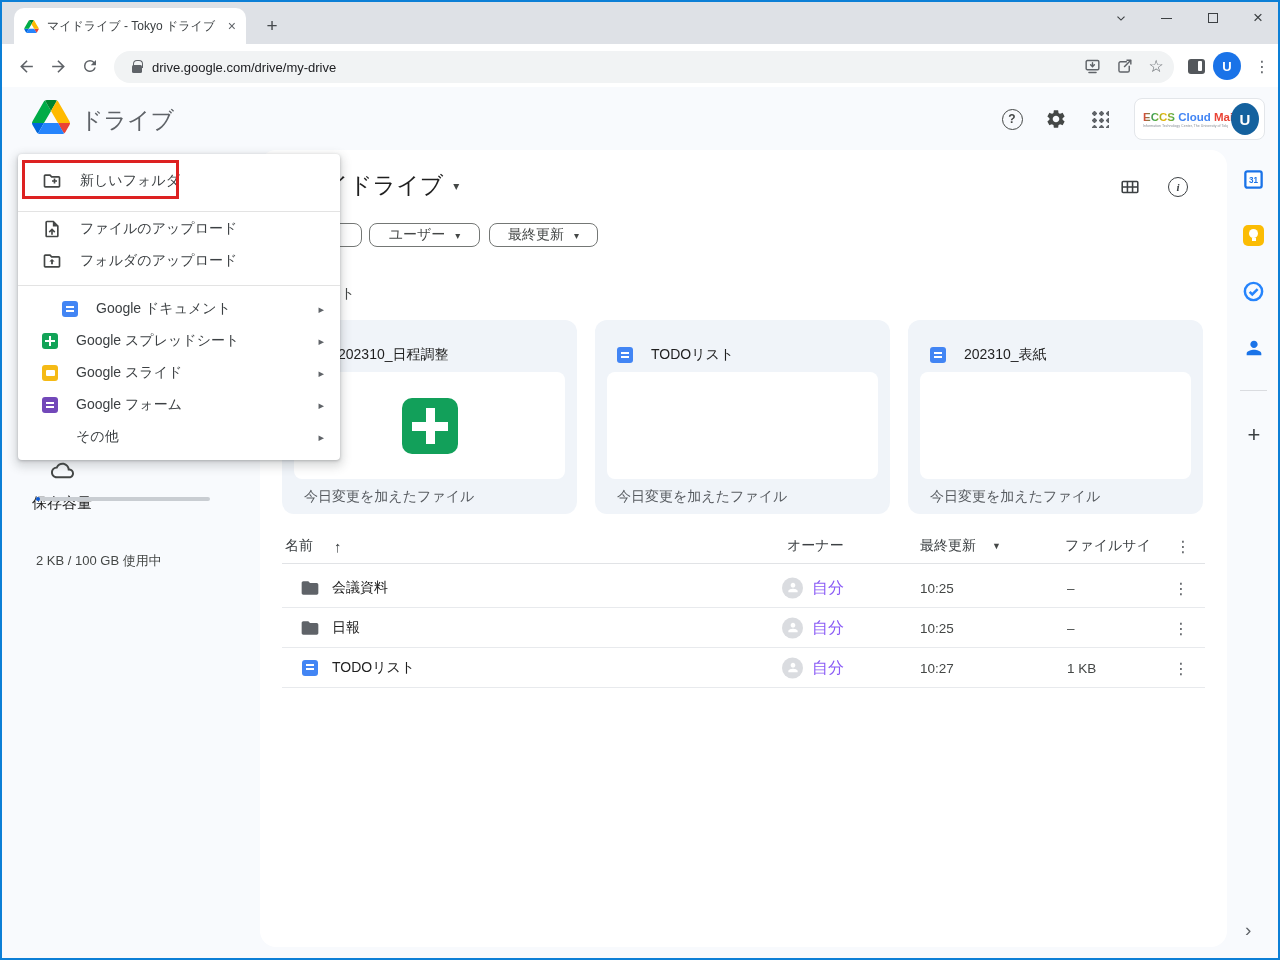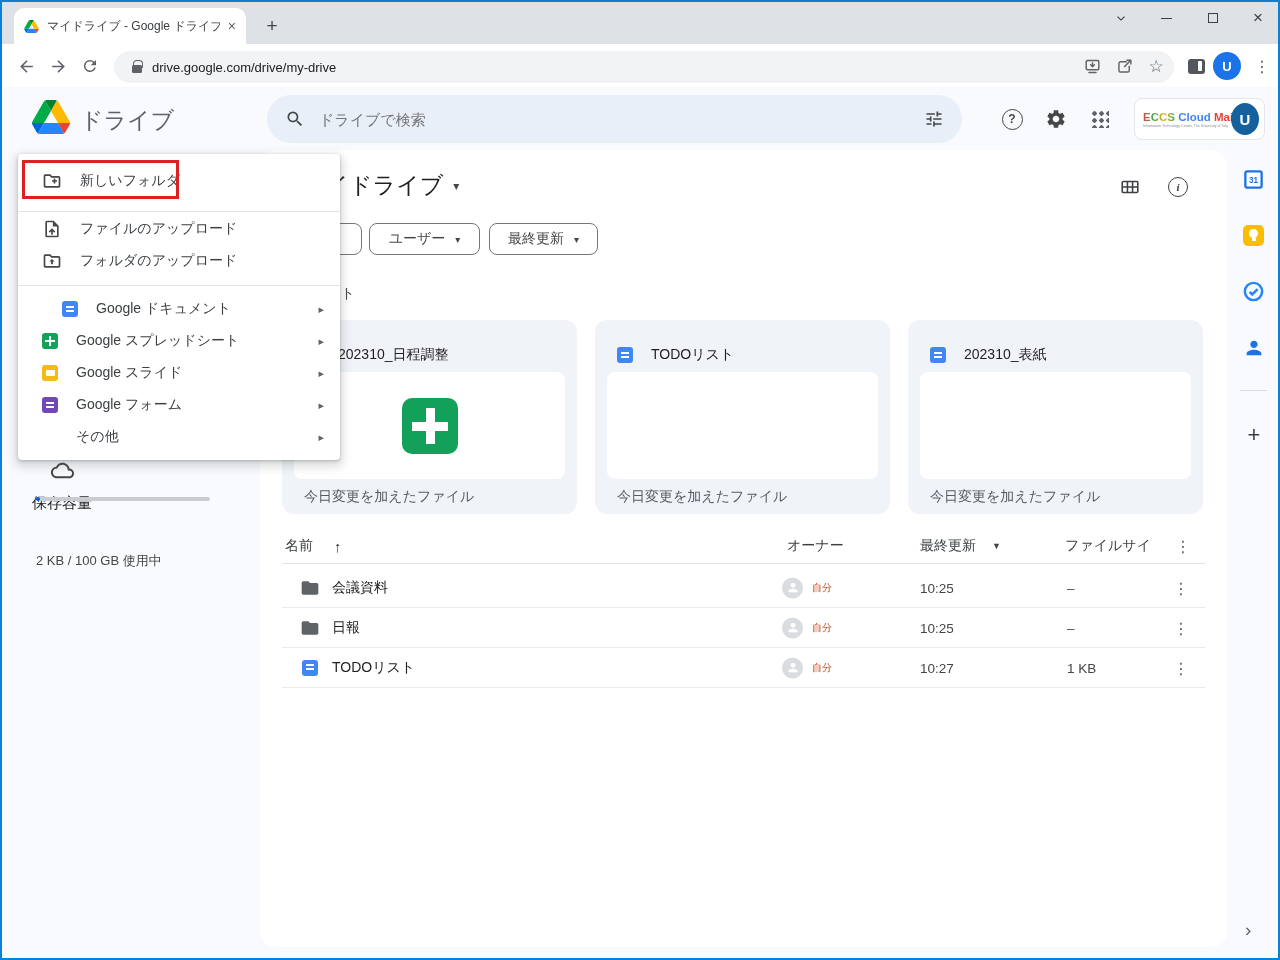--- a/index.html
+++ b/index.html
@@ -101,42 +101,42 @@
   .mini.slides::after { content:""; position:absolute; left:3.5px; right:3.5px; top:4.8px; bottom:4.8px; background:#fff; border-radius:1px; }
   .mini.forms { background:#7248b9; }
 
   
   .page-title { position:absolute; left:300px; top:168px; display:flex; align-items:center; gap:10px; z-index:5; }
   .page-title span.t { font-size:23px; color:#1f1f1f; }
   .page-title span.c { font-size:12px; color:#444746; }
   .viewic { position:absolute; top:173px; width:24px; height:24px; display:flex; align-items:center; justify-content:center; }
   .infoc { width:20px; height:20px; border:1.6px solid #3c4043; border-radius:50%; font-size:11px; color:#3c4043;
            display:flex; align-items:center; justify-content:center; font-family:"Liberation Serif",serif; font-style:italic; font-weight:bold; }
-  .chip { position:absolute; top:221px; height:32px; border:1px solid #747775; border-radius:8px; background:#fff;
+  .chip { position:absolute; top:221px; height:24px; border:1px solid #747775; border-radius:8px; background:#fff;
           display:flex; align-items:center; justify-content:center; gap:10px; font-size:14px; color:#444746; z-index:4; }
   .chip .c { font-size:10px; color:#444746; }
   .section-label { position:absolute; left:282px; top:283px; font-size:14px; color:#444746; z-index:3; }
 
   .card { position:absolute; top:318px; width:295px; height:194px; background:#f0f4f9; border-radius:12px; z-index:2; }
   .card-head { position:absolute; left:22px; top:26px; right:16px; display:flex; align-items:center; gap:18px; }
   .card-title { font-size:14px; color:#1f1f1f; white-space:nowrap; overflow:hidden; }
   .card-preview { position:absolute; left:12px; top:52px; width:271px; height:107px; background:#fff; border-radius:8px;
                   display:flex; align-items:center; justify-content:center; }
   .bigsheets { width:56px; height:56px; background:#12a05a; border-radius:10px; position:relative; }
   .bigsheets::before { content:""; position:absolute; left:24px; top:10px; width:9px; bottom:10px; background:#fff; }
   .bigsheets::after { content:""; position:absolute; top:24px; left:10px; right:10px; height:9px; background:#fff; }
   .card-caption { position:absolute; left:22px; top:168px; font-size:14px; color:#575b60; }
 
   
   .thead { position:absolute; left:280px; top:526px; width:923px; height:36px; font-size:14px; color:#3c4043;
            border-bottom:1px solid #e1e3e6; z-index:1; }
   .thead span, .t-row span { position:absolute; top:50%; transform:translateY(-50%); white-space:nowrap; }
   .t-row { position:absolute; left:280px; width:923px; height:40px; border-bottom:1px solid #e8eaed; z-index:1; }
   .cell-icon { left:18px; } .cell-name { left:50px; font-size:14px; color:#1f1f1f; }
-  .cell-avatar { left:500px; } .cell-owner { left:530px; font-size:10px; color:#c2410c; }
+  .cell-avatar { left:500px; } .cell-owner { left:530px; font-size:16px; color:#8b5cf6; }
   .cell-mod { left:638px; font-size:13.5px; color:#444746; }
   .cell-size { left:785px; font-size:13.5px; color:#444746; }
   .cell-more { left:891px; }
   .own-av { width:21px; height:21px; background:#dadce0; border-radius:50%; display:flex; align-items:center; justify-content:center; }
 
   .caret-sm { font-size:9px; color:#444746; }
   svg { display:block; }
 </style>
 </head>
 <body>
@@ -148,21 +148,21 @@
       <span>
         <svg width="15" height="13" viewBox="0 0 87.3 78">
           <path fill="#0066da" d="M6.6 66.85 10.45 73.5c.8 1.4 1.95 2.5 3.3 3.3L27.5 53H0c0 1.55.4 3.1 1.2 4.5z"></path>
           <path fill="#00ac47" d="M43.65 25 29.9 1.2c-1.35.8-2.5 1.9-3.3 3.3L1.2 48.5C.4 49.9 0 51.45 0 53h27.5z"></path>
           <path fill="#ea4335" d="M73.55 76.8c1.35-.8 2.5-1.9 3.3-3.3l1.6-2.75L86.1 57.5c.8-1.4 1.2-2.95 1.2-4.5H59.8l5.85 11.5z"></path>
           <path fill="#00832d" d="M43.65 25 57.4 1.2C56.05.4 54.5 0 52.9 0H34.4c-1.6 0-3.15.45-4.5 1.2z"></path>
           <path fill="#2684fc" d="M59.8 53H27.5L13.75 76.8c1.35.8 2.9 1.2 4.5 1.2h50.8c1.6 0 3.15-.45 4.5-1.2z"></path>
           <path fill="#ffba00" d="M73.4 26.5 60.7 4.5c-.8-1.4-1.95-2.5-3.3-3.3L43.65 25l16.15 28h27.45c0-1.55-.4-3.1-1.2-4.5z"></path>
         </svg>
       </span>
-      <span class="tab-title">マイドライブ - Google ドライブ</span>
+      <span class="tab-title">マイドライブ - Tokyo ドライブ</span>
       <span class="tab-close">×</span>
     </div>
     <div class="newtab">+</div>
 
     <div class="winctl" style="left:1096px;">
       <svg width="14" height="14" viewBox="0 0 24 24" fill="none" stroke="#3c4043" stroke-width="2">
           <path d="M6 9.5l6 6 6-6"></path>
         </svg>
     </div>
     <div class="winctl wc-min" style="left:1141px;">
@@ -224,33 +224,20 @@
       <path fill="#0066da" d="M6.6 66.85 10.45 73.5c.8 1.4 1.95 2.5 3.3 3.3L27.5 53H0c0 1.55.4 3.1 1.2 4.5z"></path>
       <path fill="#00ac47" d="M43.65 25 29.9 1.2c-1.35.8-2.5 1.9-3.3 3.3L1.2 48.5C.4 49.9 0 51.45 0 53h27.5z"></path>
       <path fill="#ea4335" d="M73.55 76.8c1.35-.8 2.5-1.9 3.3-3.3l1.6-2.75L86.1 57.5c.8-1.4 1.2-2.95 1.2-4.5H59.8l5.85 11.5z"></path>
       <path fill="#00832d" d="M43.65 25 57.4 1.2C56.05.4 54.5 0 52.9 0H34.4c-1.6 0-3.15.45-4.5 1.2z"></path>
       <path fill="#2684fc" d="M59.8 53H27.5L13.75 76.8c1.35.8 2.9 1.2 4.5 1.2h50.8c1.6 0 3.15-.45 4.5-1.2z"></path>
       <path fill="#ffba00" d="M73.4 26.5 60.7 4.5c-.8-1.4-1.95-2.5-3.3-3.3L43.65 25l16.15 28h27.45c0-1.55-.4-3.1-1.2-4.5z"></path>
     </svg>
   </div>
   <div class="dname">ドライブ</div>
 
-  <div class="searchbar">
-    <span>
-      <svg width="20" height="20" viewBox="0 0 24 24">
-          <path fill="#444746" d="M15.5 14h-.79l-.28-.27A6.47 6.47 0 0 0 16 9.5 6.5 6.5 0 1 0 9.5 16c1.61 0 3.09-.59 4.23-1.57l.27.28v.79l5 4.99L20.49 19l-4.99-5zm-6 0C7.01 14 5 11.99 5 9.5S7.01 5 9.5 5 14 7.01 14 9.5 11.99 14 9.5 14z"></path>
-        </svg>
-    </span>
-    <input placeholder="ドライブで検索" style="">
-    <span>
-      <svg width="20" height="20" viewBox="0 0 24 24">
-          <path fill="#444746" d="M3 17v2h6v-2H3zM3 5v2h10V5H3zm10 16v-2h8v-2h-8v-2h-2v6h2zM7 9v2H3v2h4v2h2V9H7zm14 4v-2H11v2h10zm-6-4h2V7h4V5h-4V3h-2v6z"></path>
-        </svg>
-    </span>
-  </div>
 
   <div class="hdr-ic" style="left:996px;">
     <span class="circle-q">
         <span>?</span>
       </span>
   </div>
   <div class="hdr-ic" style="left:1040px;">
     <svg width="22" height="22" viewBox="0 0 24 24">
         <path fill="#444746" d="M19.14 12.94c.04-.3.06-.61.06-.94 0-.32-.02-.64-.07-.94l2.03-1.58c.18-.14.23-.41.12-.61l-1.92-3.32c-.12-.22-.37-.29-.59-.22l-2.39.96c-.5-.38-1.03-.7-1.62-.94l-.36-2.54c-.04-.24-.24-.41-.48-.41h-3.84c-.24 0-.43.17-.47.41l-.36 2.54c-.59.24-1.13.57-1.62.94l-2.39-.96c-.22-.08-.47 0-.59.22L2.74 8.87c-.12.21-.08.47.12.61l2.03 1.58c-.05.3-.09.63-.09.94s.02.64.07.94l-2.03 1.58c-.18.14-.23.41-.12.61l1.92 3.32c.12.22.37.29.59.22l2.39-.96c.5.38 1.03.7 1.62.94l.36 2.54c.05.24.24.41.48.41h3.84c.24 0 .44-.17.47-.41l.36-2.54c.59-.24 1.13-.56 1.62-.94l2.39.96c.22.08.47 0 .59-.22l1.92-3.32c.12-.22.07-.47-.12-.61l-2.01-1.58zM12 15.6c-1.98 0-3.6-1.62-3.6-3.6s1.62-3.6 3.6-3.6 3.6 1.62 3.6 3.6-1.62 3.6-3.6 3.6z"></path>
       </svg>

